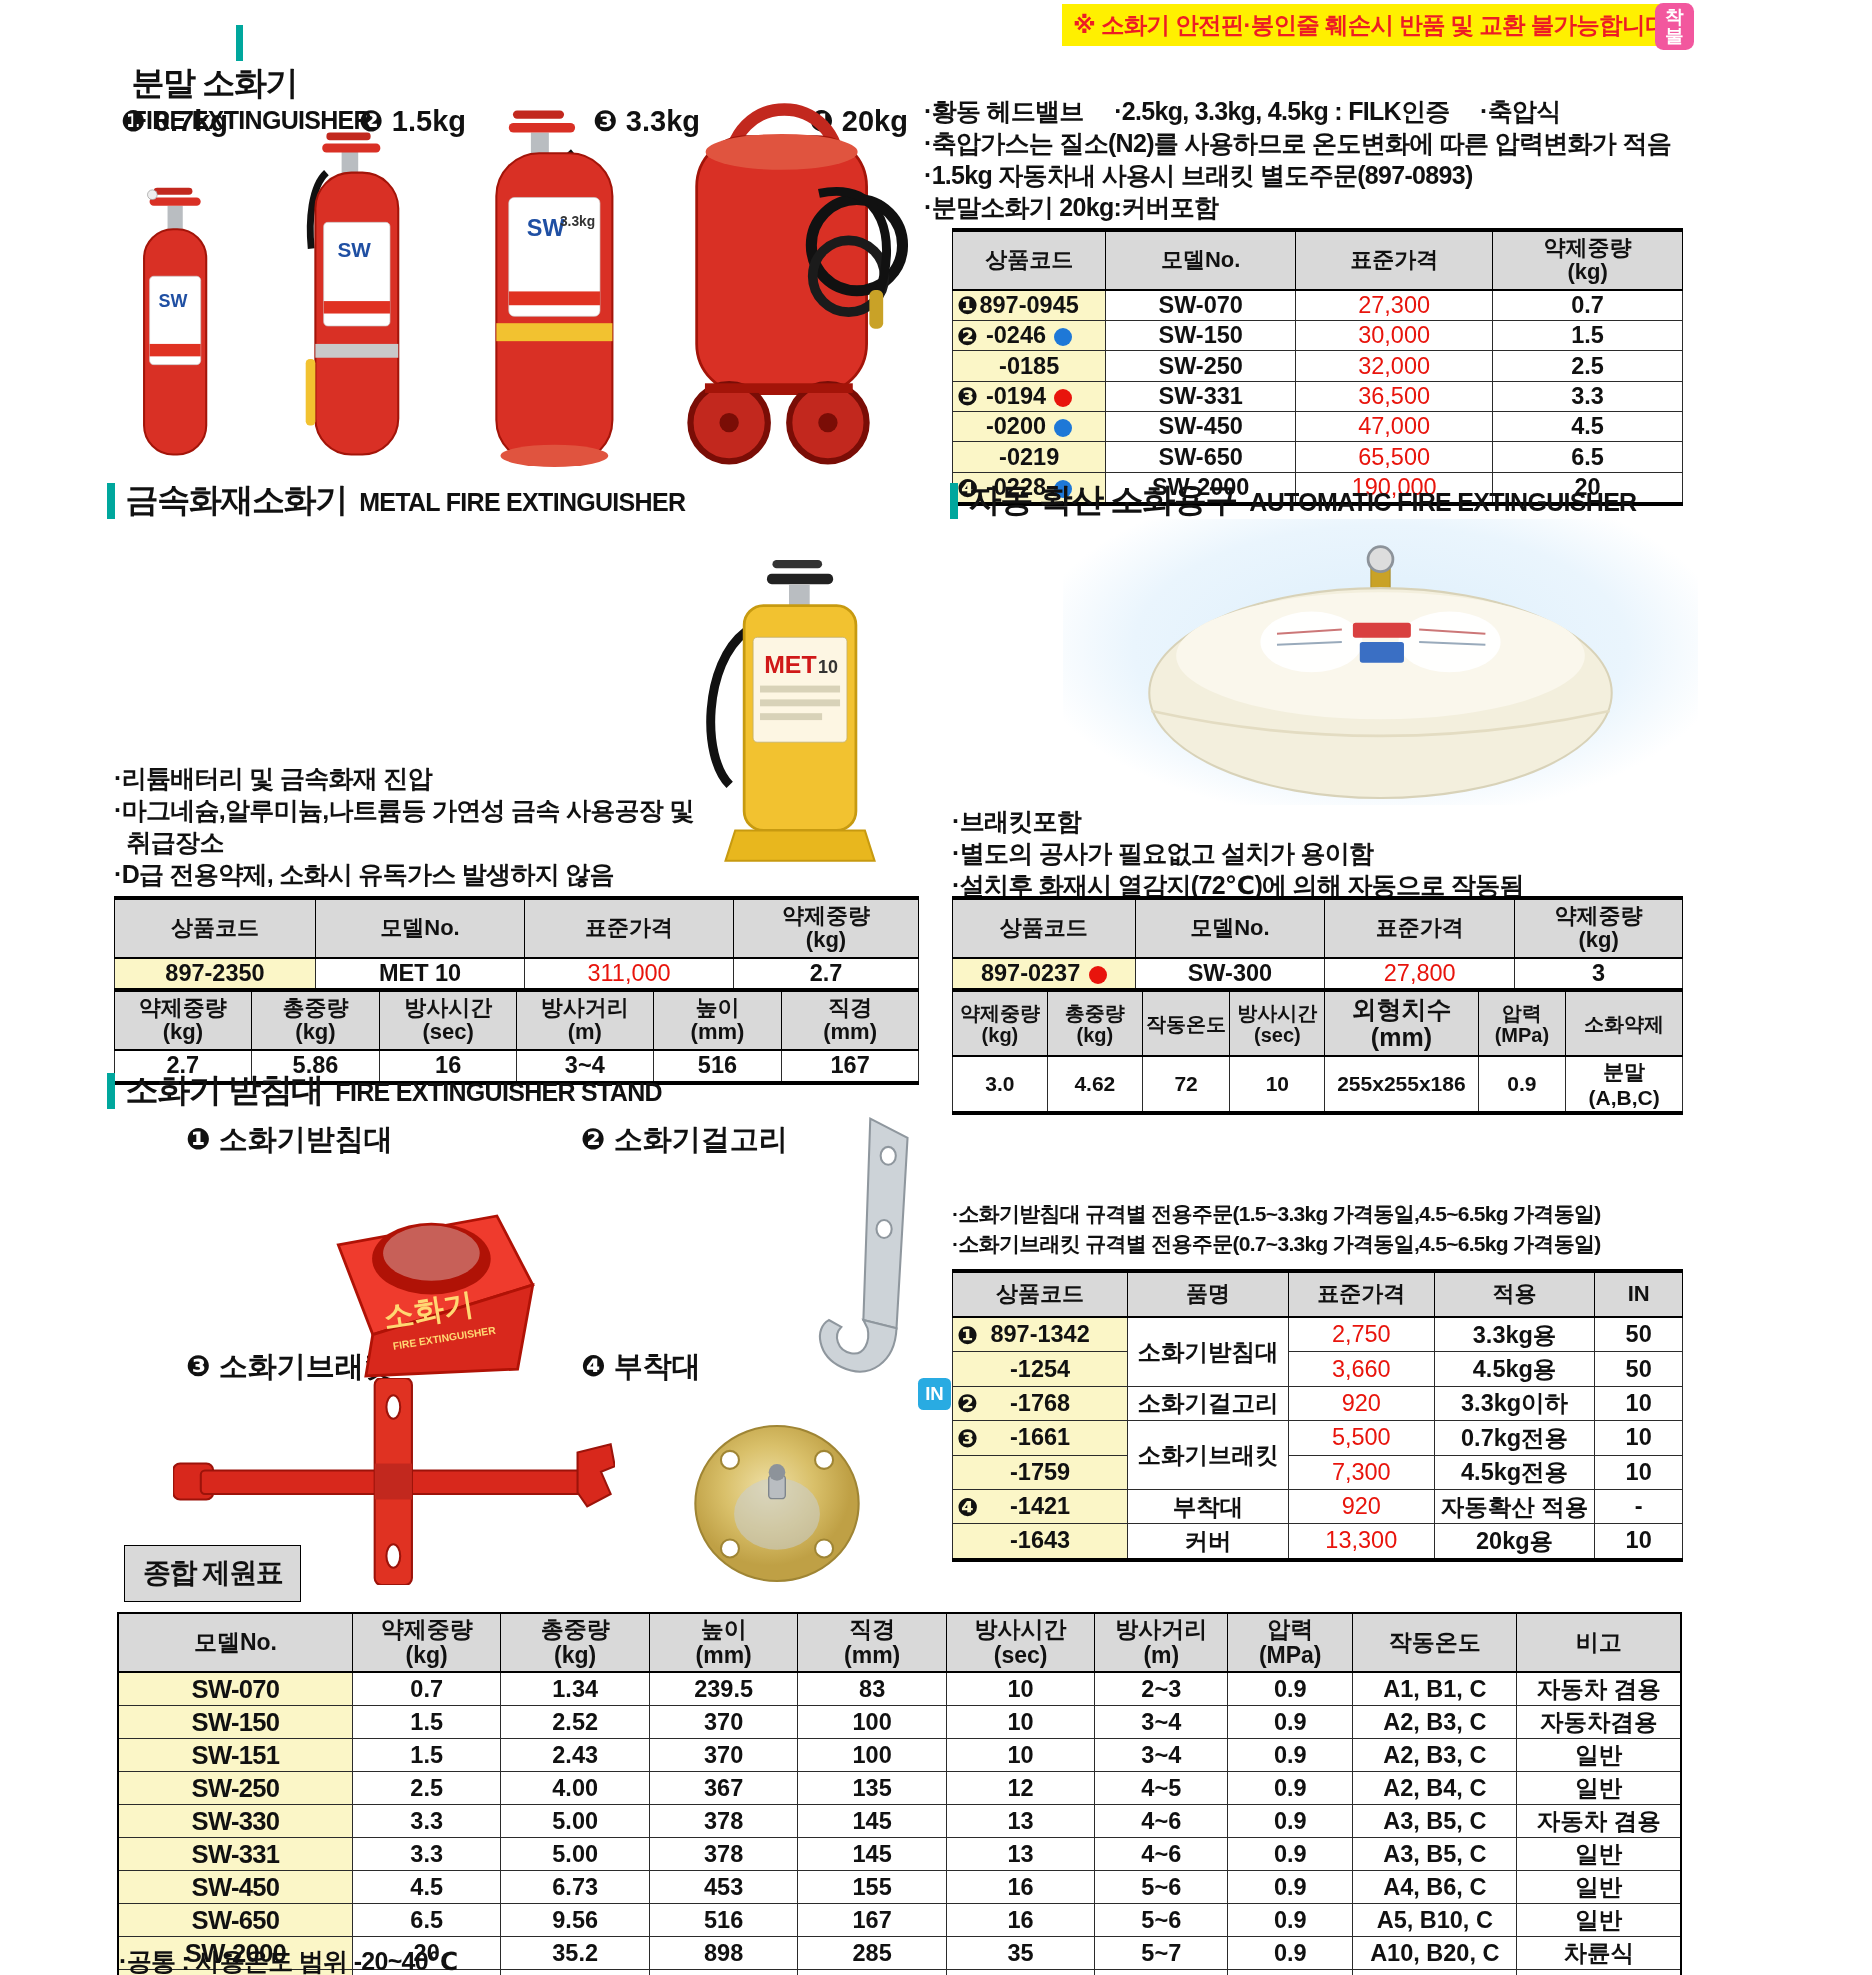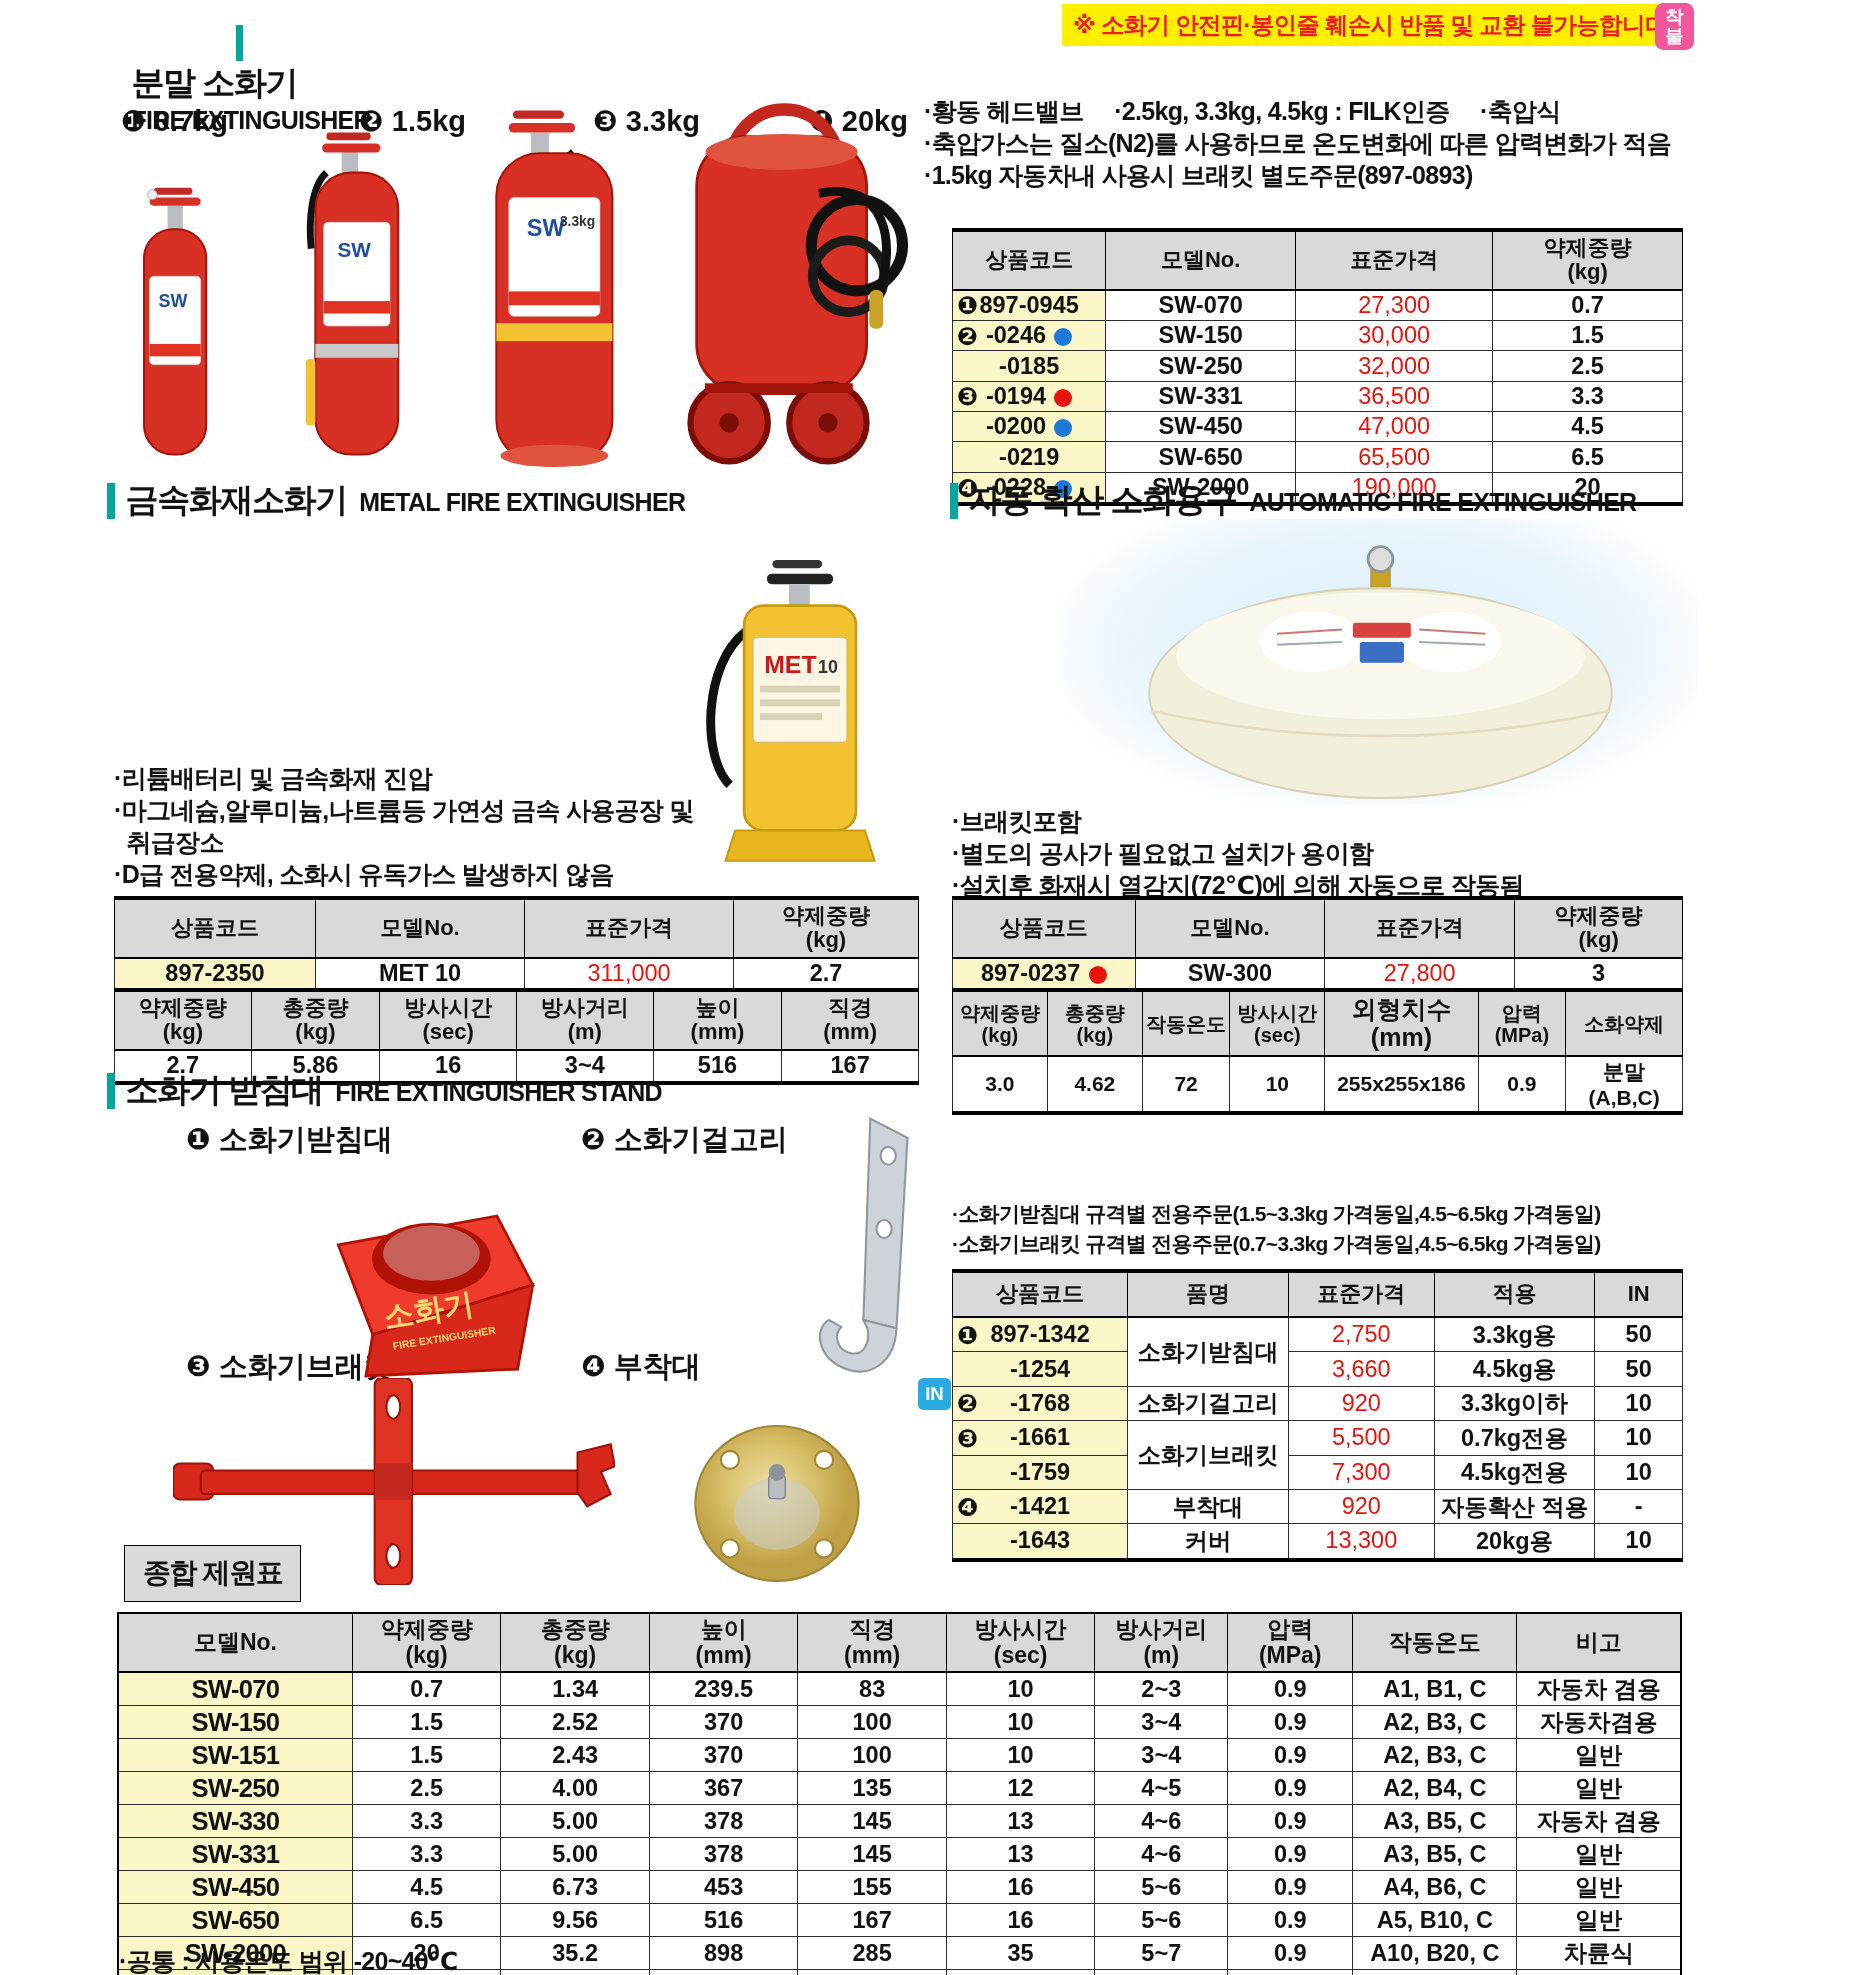--- a/index.html
+++ b/index.html
@@ -124,20 +124,21 @@
     <circle cx="1048" cy="512" r="56" fill="#c2281e" stroke="#7a0d06" stroke-width="9"></circle>
     <circle cx="1048" cy="512" r="14" fill="#7a0d06"></circle>
     <rect x="870" y="455" width="214" height="14" fill="#a31409"></rect>
   </g>
 </svg>
 
 <div class="abs bullets" style="left:924px;top:95px;width:732px;">
     <div>·황동 헤드밸브　 ·2.5kg, 3.3kg, 4.5kg : FILK인증　 ·축압식</div>
     <div>·축압가스는 질소(N2)를 사용하므로 온도변화에 따른 압력변화가 적음</div>
     <div>·1.5kg 자동차내 사용시 브래킷 별도주문(897-0893)</div>
+    <div>·분말소화기 20kg:커버포함</div>
   </div>
 
 <table class="abs ptable compact" style="left:952px;top:228px;width:731px;">
     <colgroup>
       <col style="width: 21%;">
       <col style="width: 26%;">
       <col style="width: 27%;">
       <col style="width: 26%;">
     </colgroup>
     <thead>

